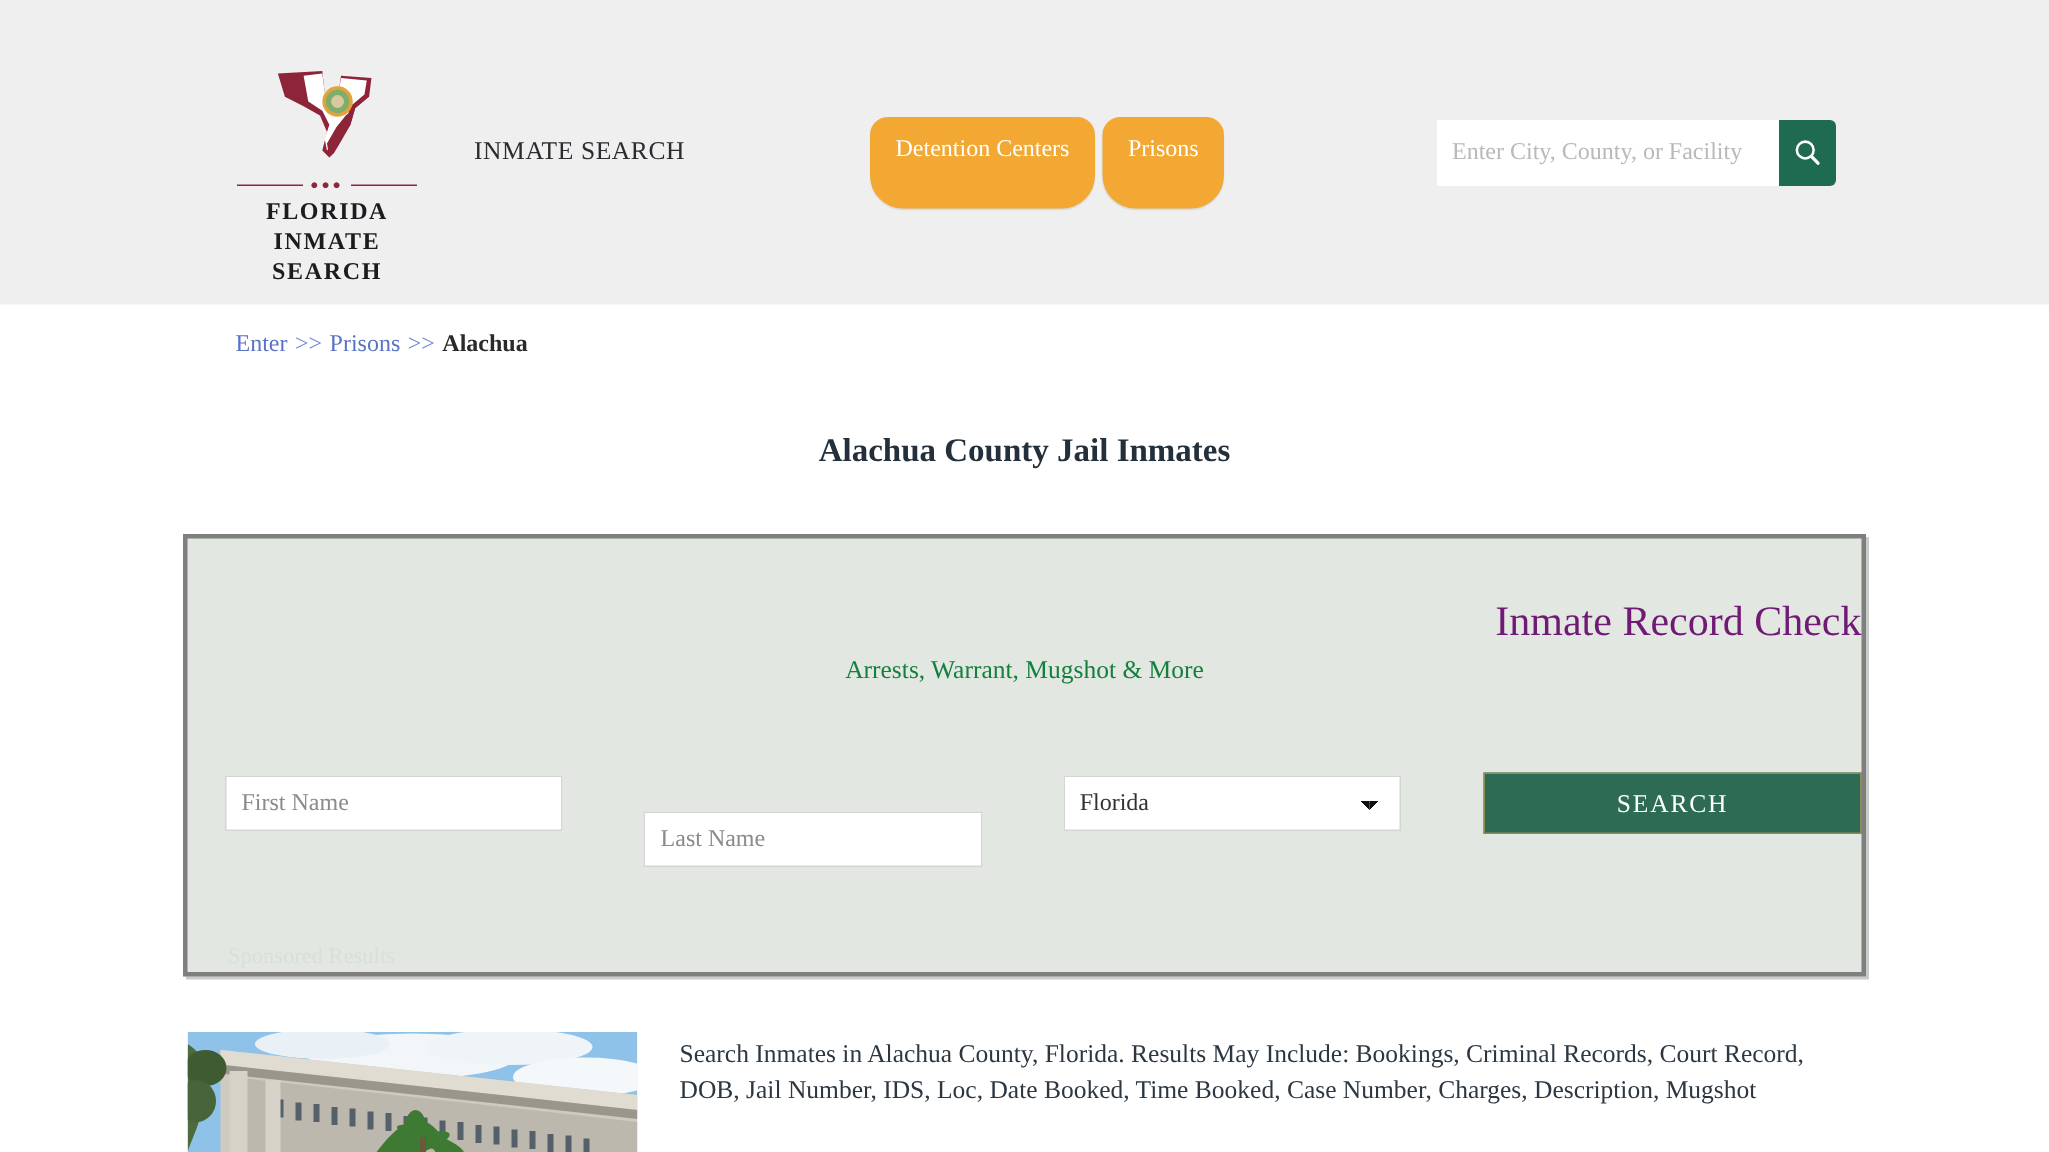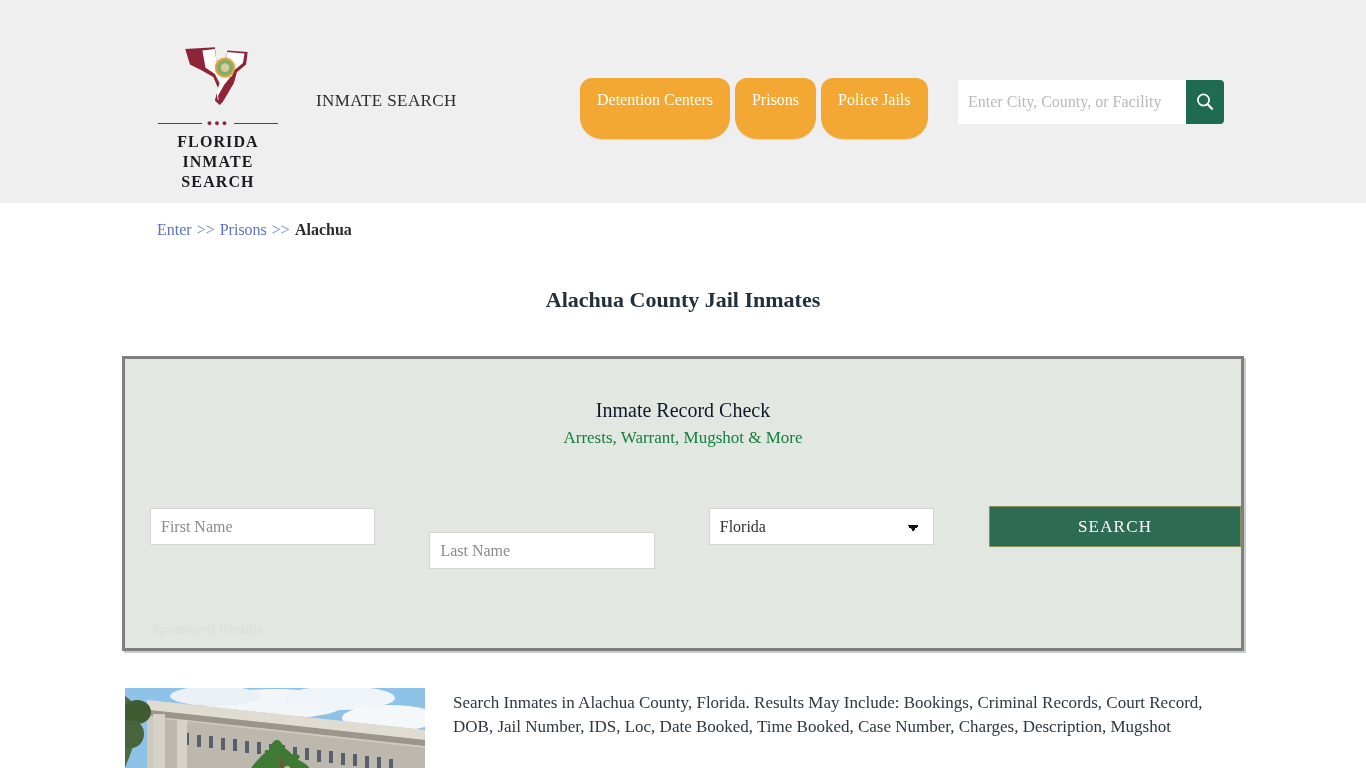--- a/index.html
+++ b/index.html
@@ -132,23 +132,23 @@
     position: absolute;
     left: 122px;
     top: 356px;
     width: 1122px;
     height: 295px;
     background: #e2e7e2;
     border: 3px solid #7f7f7f;
     box-shadow: 2px 2px 0 #c8cccb;
   }
   .rb-title {
-    text-align: center;
-    font-size: 20px;
-    color: #0f172a;
+    text-align: right;
+    font-size: 28px;
+    color: #701a75;
     margin-top: 40px;
   }
   .rb-sub {
     text-align: center;
     font-size: 17px;
     color: #15803d;
     margin-top: 6px;
   }
   .rb-form {
     display: flex;
@@ -249,21 +249,20 @@
     </div>
     <div class="logo-line1">FLORIDA</div>
     <div class="logo-line2">INMATE SEARCH</div>
   </div>
 
   <div class="tagline">INMATE SEARCH</div>
 
   <div class="nav-tabs">
     <div class="nav-tab">Detention Centers</div>
     <div class="nav-tab">Prisons</div>
-    <div class="nav-tab">Police Jails</div>
   </div>
 
   <div class="header-search">
     <input class="header-search-input" type="text" placeholder="Enter City, County, or Facility" style="">
     <button class="header-search-btn">
       <svg width="20" height="20" viewBox="0 0 20 20">
         <circle cx="8.5" cy="8" r="5.6" fill="none" stroke="#ffffff" stroke-width="1.7"></circle>
         <line x1="12.6" y1="12.3" x2="17" y2="16.8" stroke="#ffffff" stroke-width="2.2" stroke-linecap="round"></line>
       </svg>
     </button>

